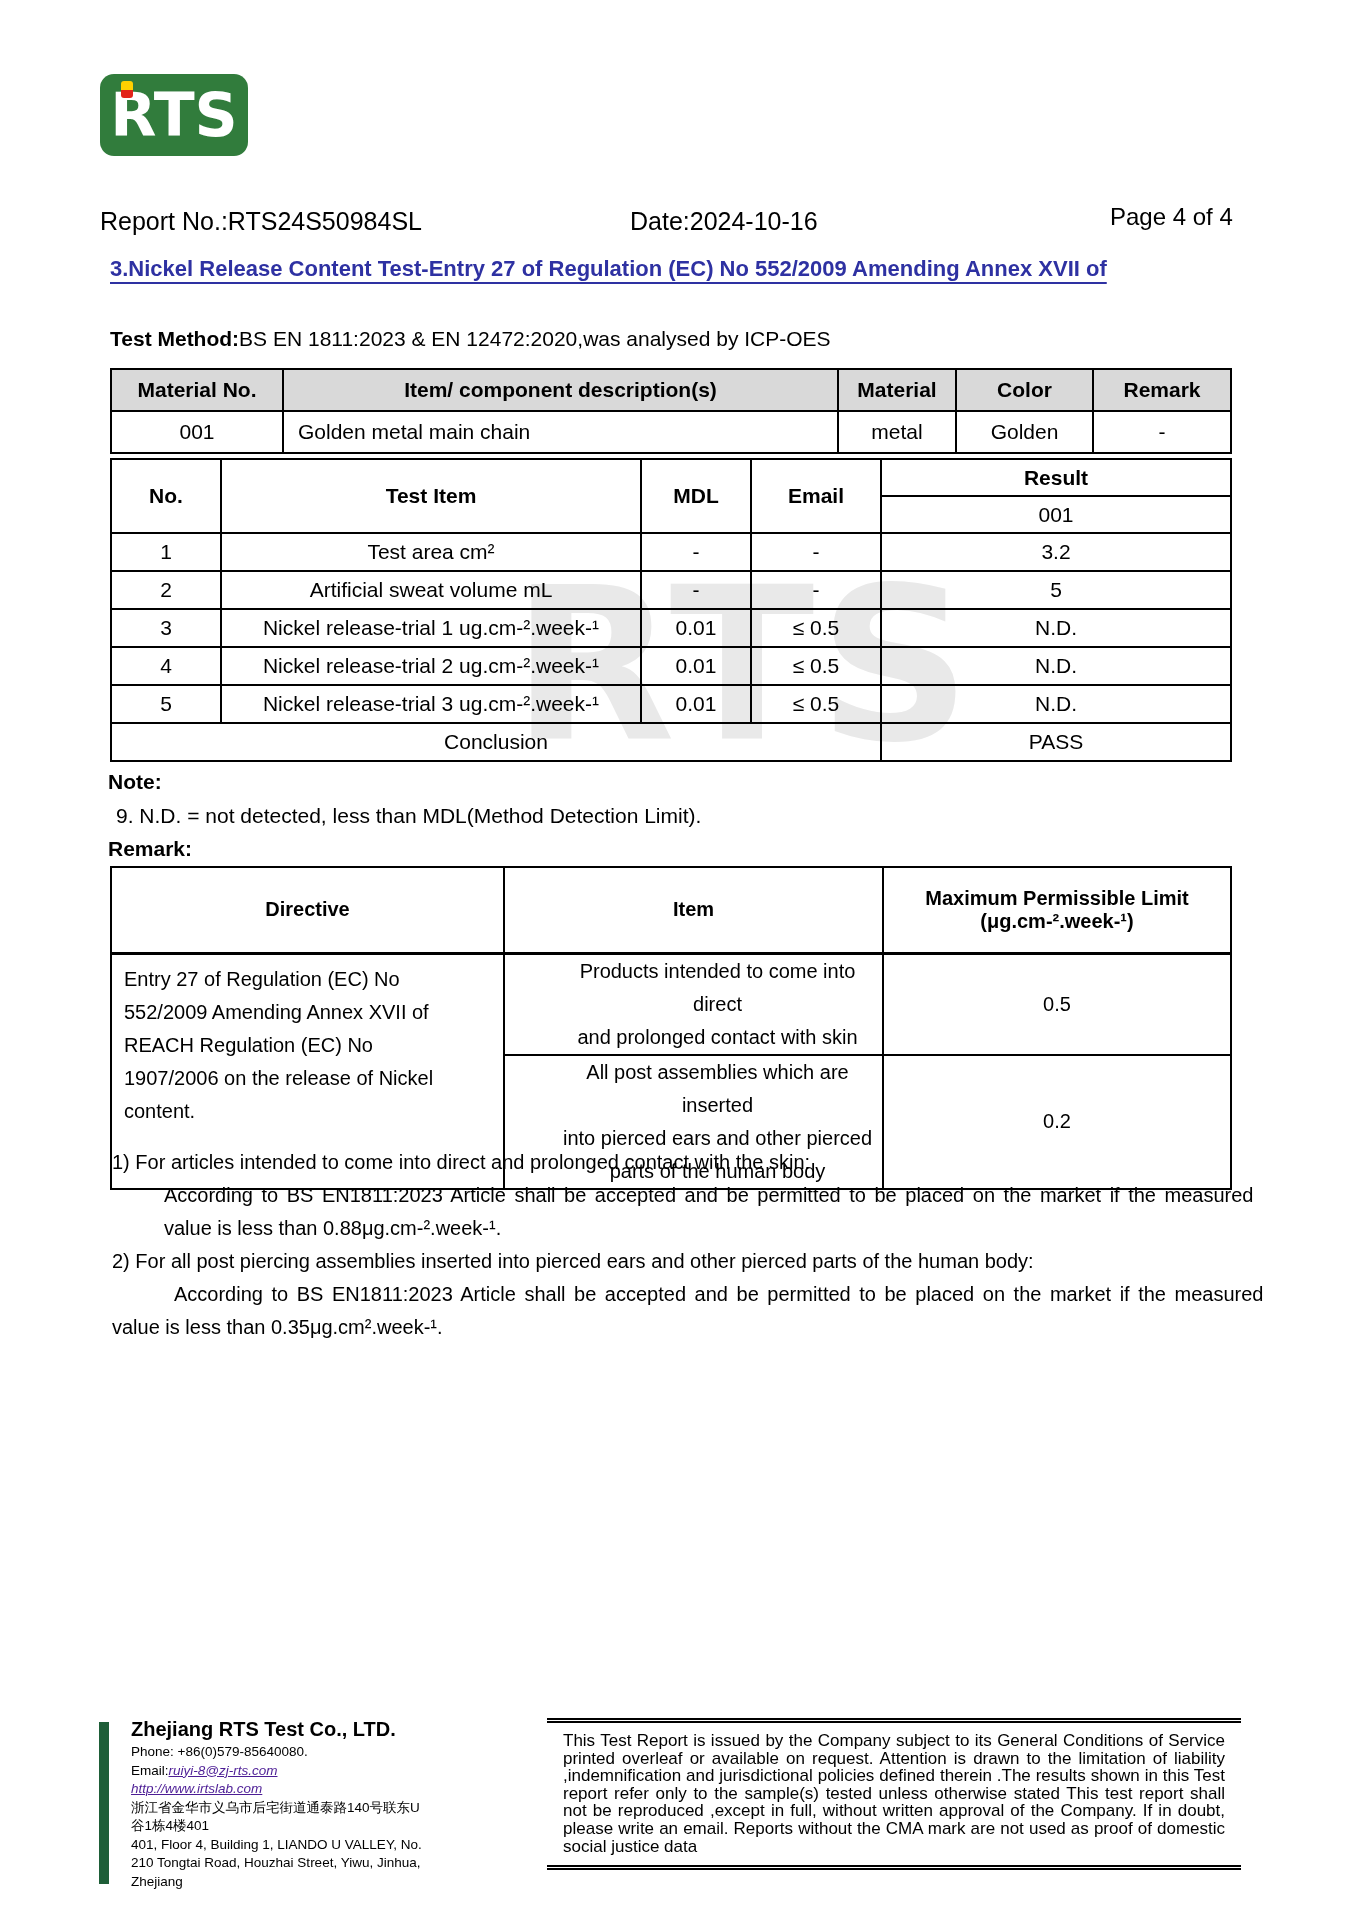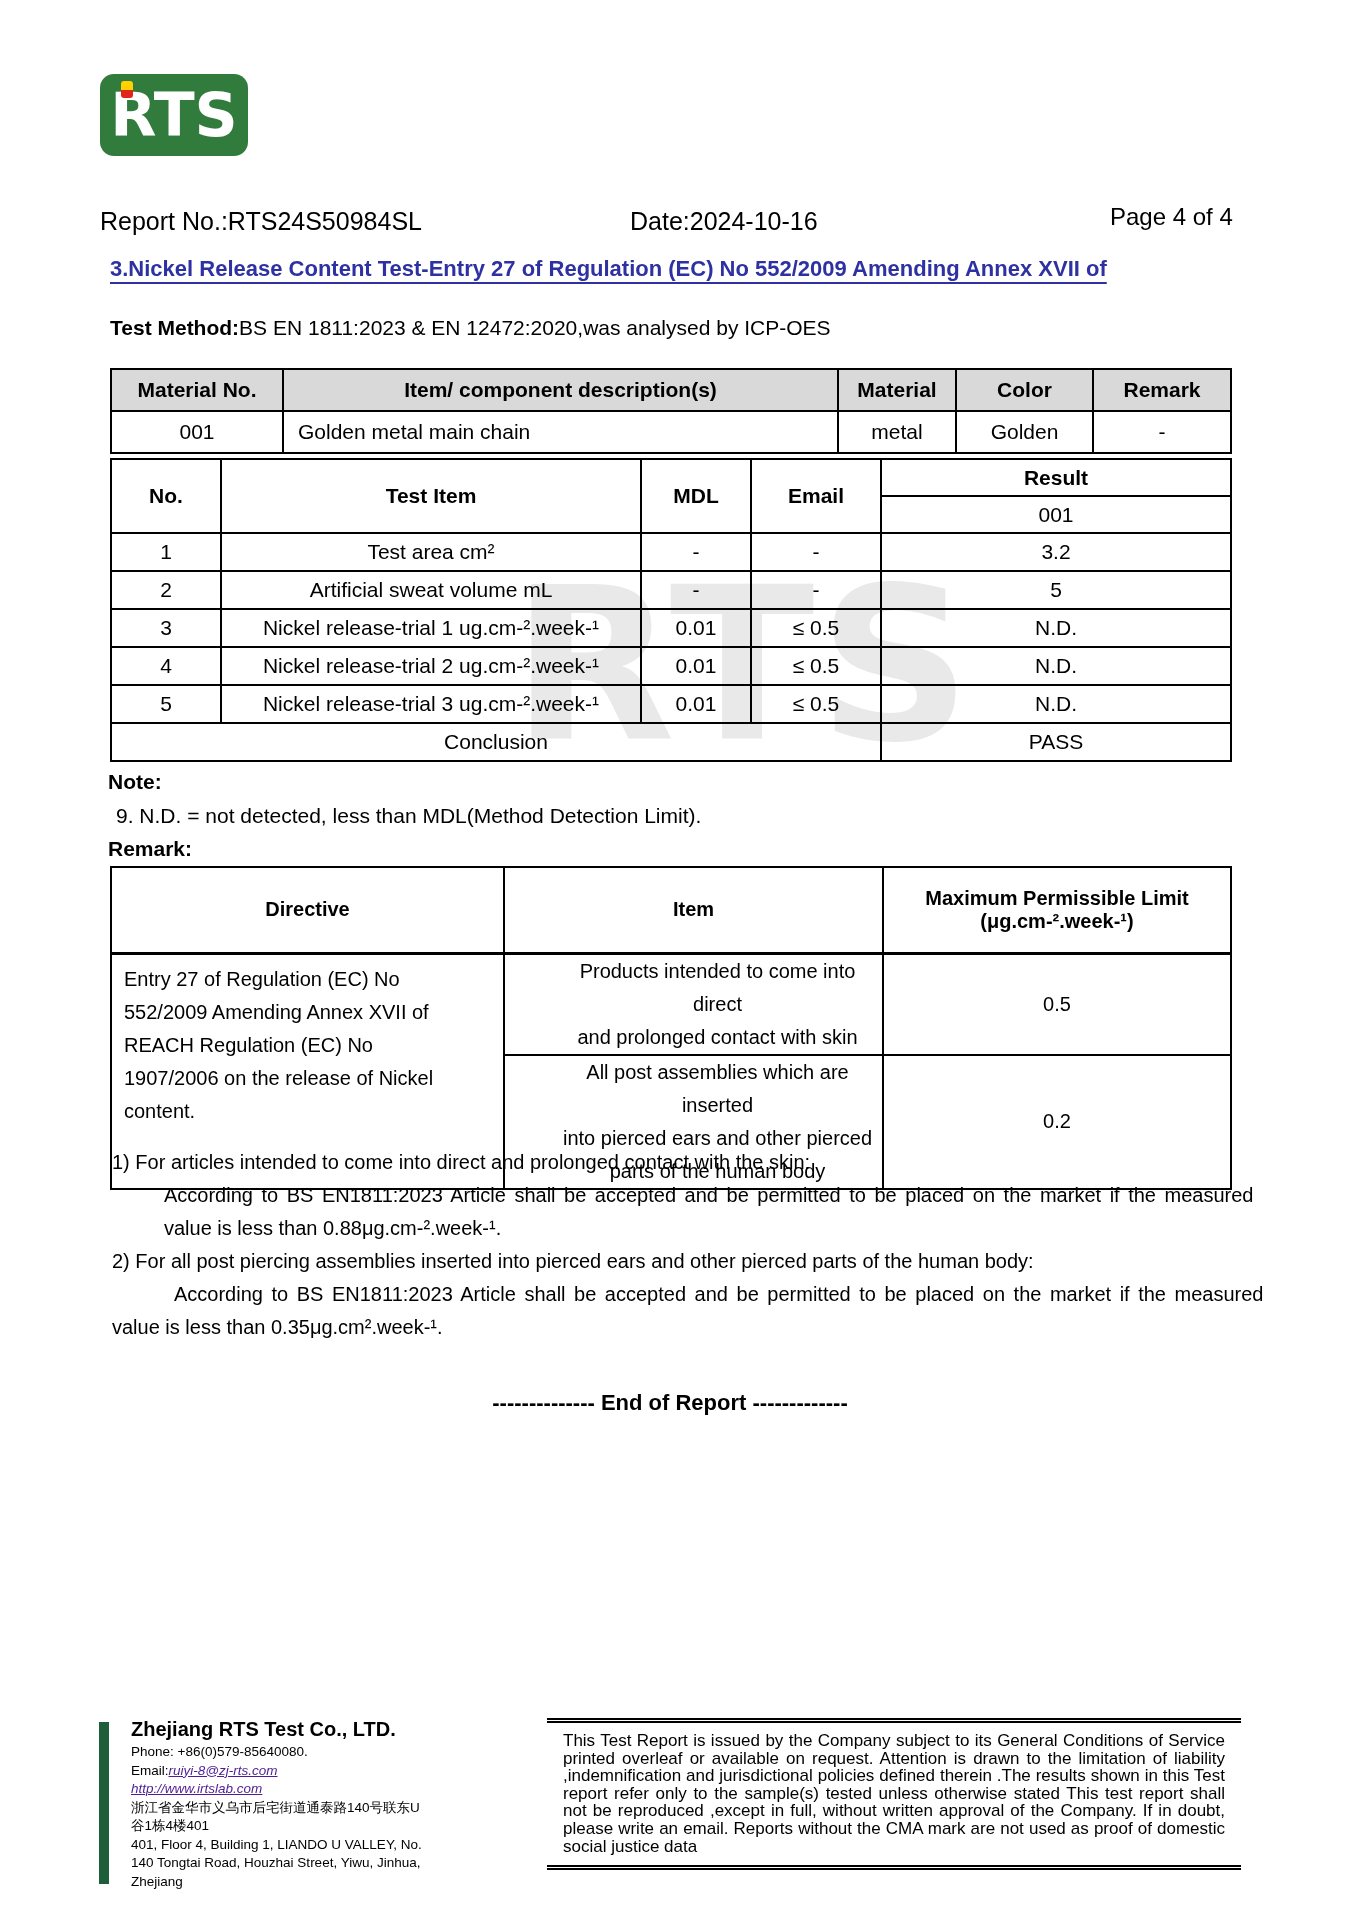--- a/index.html
+++ b/index.html
@@ -27,21 +27,21 @@
 
   
   .report-no{left:100px;top:207px;font-size:25px;white-space:nowrap;}
   .date{left:630px;top:207px;font-size:25px;white-space:nowrap;}
   .page-no{left:1110px;top:203px;font-size:24px;white-space:nowrap;}
 
   
   .title{left:110px;top:244px;width:1160px;color:#2e31a2;font-weight:bold;font-size:22px;line-height:50px;}
   .title div{text-decoration:underline;text-decoration-thickness:2px;text-underline-offset:6px;white-space:nowrap;}
 
-  .test-method{left:110px;top:316px;font-size:21px;white-space:nowrap;}
+  .test-method{left:110px;top:327px;font-size:21px;white-space:nowrap;}
   .test-method b{font-weight:bold;}
 
   
   table{border-collapse:collapse;table-layout:fixed;}
   td,th{border:2px solid #000;font-size:21px;text-align:center;vertical-align:middle;padding:0;overflow:hidden;}
   th{font-weight:bold;}
   td{font-weight:normal;}
 
   .table1{left:110px;top:368px;}
   .table1 th{background:#d9d9d9;}
@@ -237,33 +237,32 @@
 
   <div class="abs layer paras">
     <div class="pline">1) For articles intended to come into direct and prolonged contact with the skin:</div>
     <div class="pline ind1 stretch">According to BS EN1811:2023 Article shall be accepted and be permitted to be placed on the market if the measured</div>
     <div class="pline ind1">value is less than 0.88μg.cm-².week-¹.</div>
     <div class="pline">2) For all post piercing assemblies inserted into pierced ears and other pierced parts of the human body:</div>
     <div class="pline ind2 stretch">According to BS EN1811:2023 Article shall be accepted and be permitted to be placed on the market if the measured</div>
     <div class="pline">value is less than 0.35μg.cm².week-¹.</div>
   </div>
 
-  <div class="abs layer end-report">-------------- End of Report -------------</div>
 
   <div class="abs layer footer-bar"></div>
 
   <div class="abs layer footer-left">
     <div class="company">Zhejiang RTS Test Co., LTD.</div>
     <div>Phone: +86(0)579-85640080.</div>
     <div><span>Email:</span><span class="flink">ruiyi-8@zj-rts.com</span></div>
     <div><span class="flink">http://www.irtslab.com</span></div>
     <div>浙江省金华市义乌市后宅街道通泰路140号联东U</div>
     <div>谷1栋4楼401</div>
     <div>401, Floor 4, Building 1, LIANDO U VALLEY, No.</div>
-    <div>140 Tongtai Road, Houzhai Street, Yiwu, Jinhua,</div>
+    <div>210 Tongtai Road, Houzhai Street, Yiwu, Jinhua,</div>
     <div>Zhejiang</div>
   </div>
 
   <div class="abs layer footer-right">
     <span>This Test Report is issued by the Company subject to its General Conditions of Service printed overleaf or available on request. Attention is drawn to the limitation of liability ,indemnification and jurisdictional policies defined therein .The results shown in this Test report refer only to the sample(s) tested unless otherwise stated This test report shall not be reproduced ,except in full, without written approval of the Company. If in doubt, please write an email. Reports without the CMA mark are not used as proof of domestic social justice data</span>
   </div>
 
 </div>
 
 </body></html>

